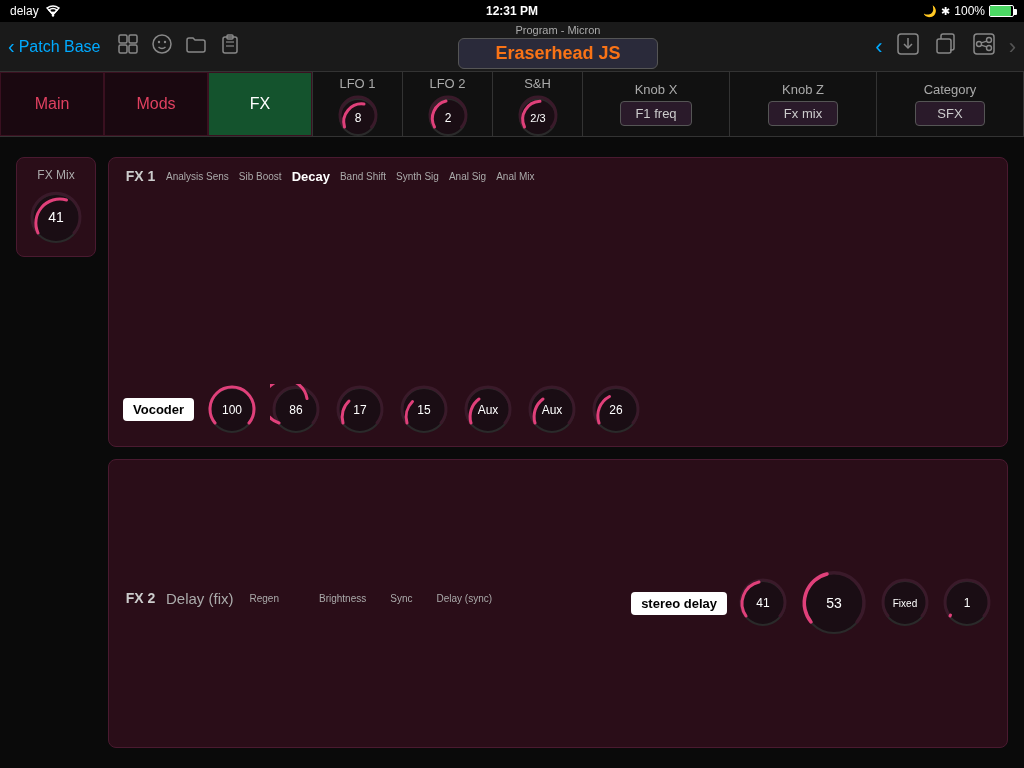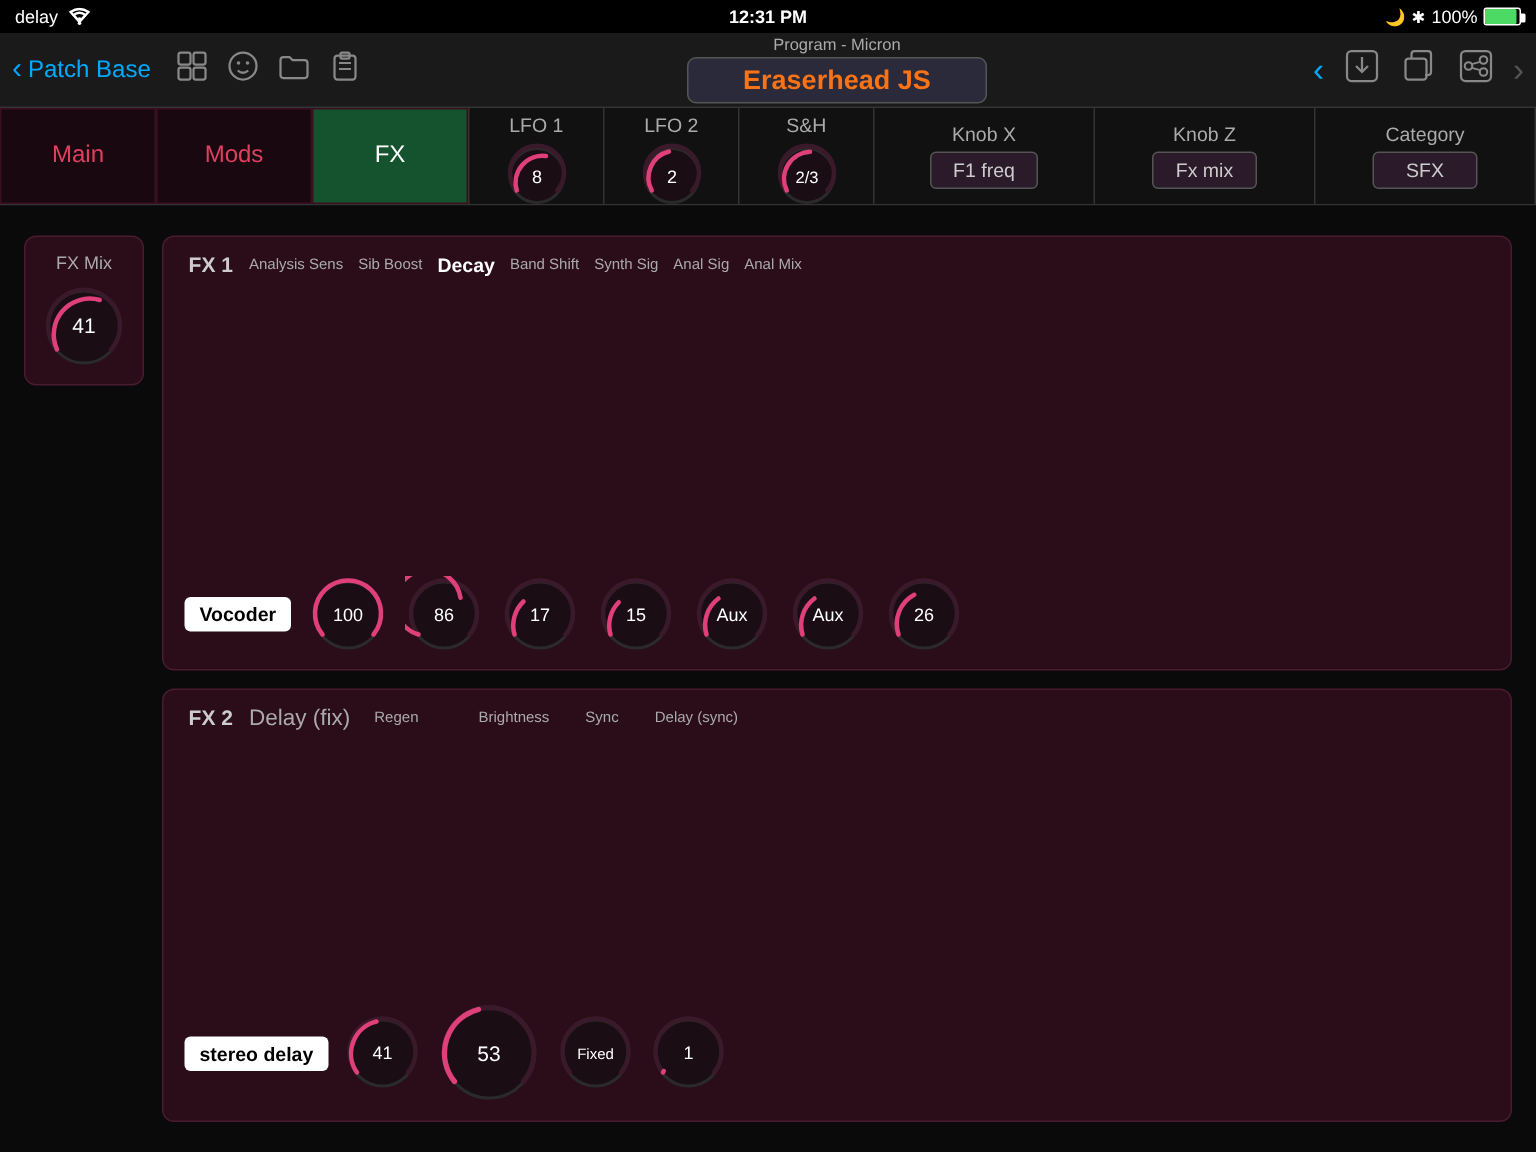--- a/index.html
+++ b/index.html
@@ -408,21 +408,21 @@
           <svg width="52" height="52" viewBox="0 0 52 52">
             <circle cx="26" cy="26" r="22" fill="#1a0d14" stroke="#2a2a2a" stroke-width="2"></circle>
             <path d="M 9 39 A 22 22 0 1 1 43 39" fill="none" stroke="#3a1a2a" stroke-width="3" stroke-linecap="round"></path>
             <path d="M 9 39 A 22 22 0 0 1 19.5 12.5" fill="none" stroke="#e0407a" stroke-width="3" stroke-linecap="round"></path>
             <text x="26" y="30" text-anchor="middle" fill="#fff" font-size="12">26</text>
           </svg>
         </div>
       </div>
     </div>
 
-    <div class="fx-block" style="flex:1; display:flex; flex-direction:column; justify-content:space-between;">
+    <div class="fx-block" style="flex:1; display:flex; flex-direction:row; justify-content:space-between;">
       <div class="fx-block-header">
         <span class="fx-block-title">FX 2</span>
         <div style="display:flex; gap:16px; align-items:center; flex:1;">
           <span style="font-size:15px; color:#aaa;">Delay (fix)</span>
           <span style="font-size:10px; color:#aaa; ">Regen</span>
           <span style="font-size:10px; color:#aaa; margin-left:24px;">Brightness</span>
           <span style="font-size:10px; color:#aaa; margin-left:8px;">Sync</span>
           <span style="font-size:10px; color:#aaa; margin-left:8px;">Delay (sync)</span>
         </div>
       </div>

